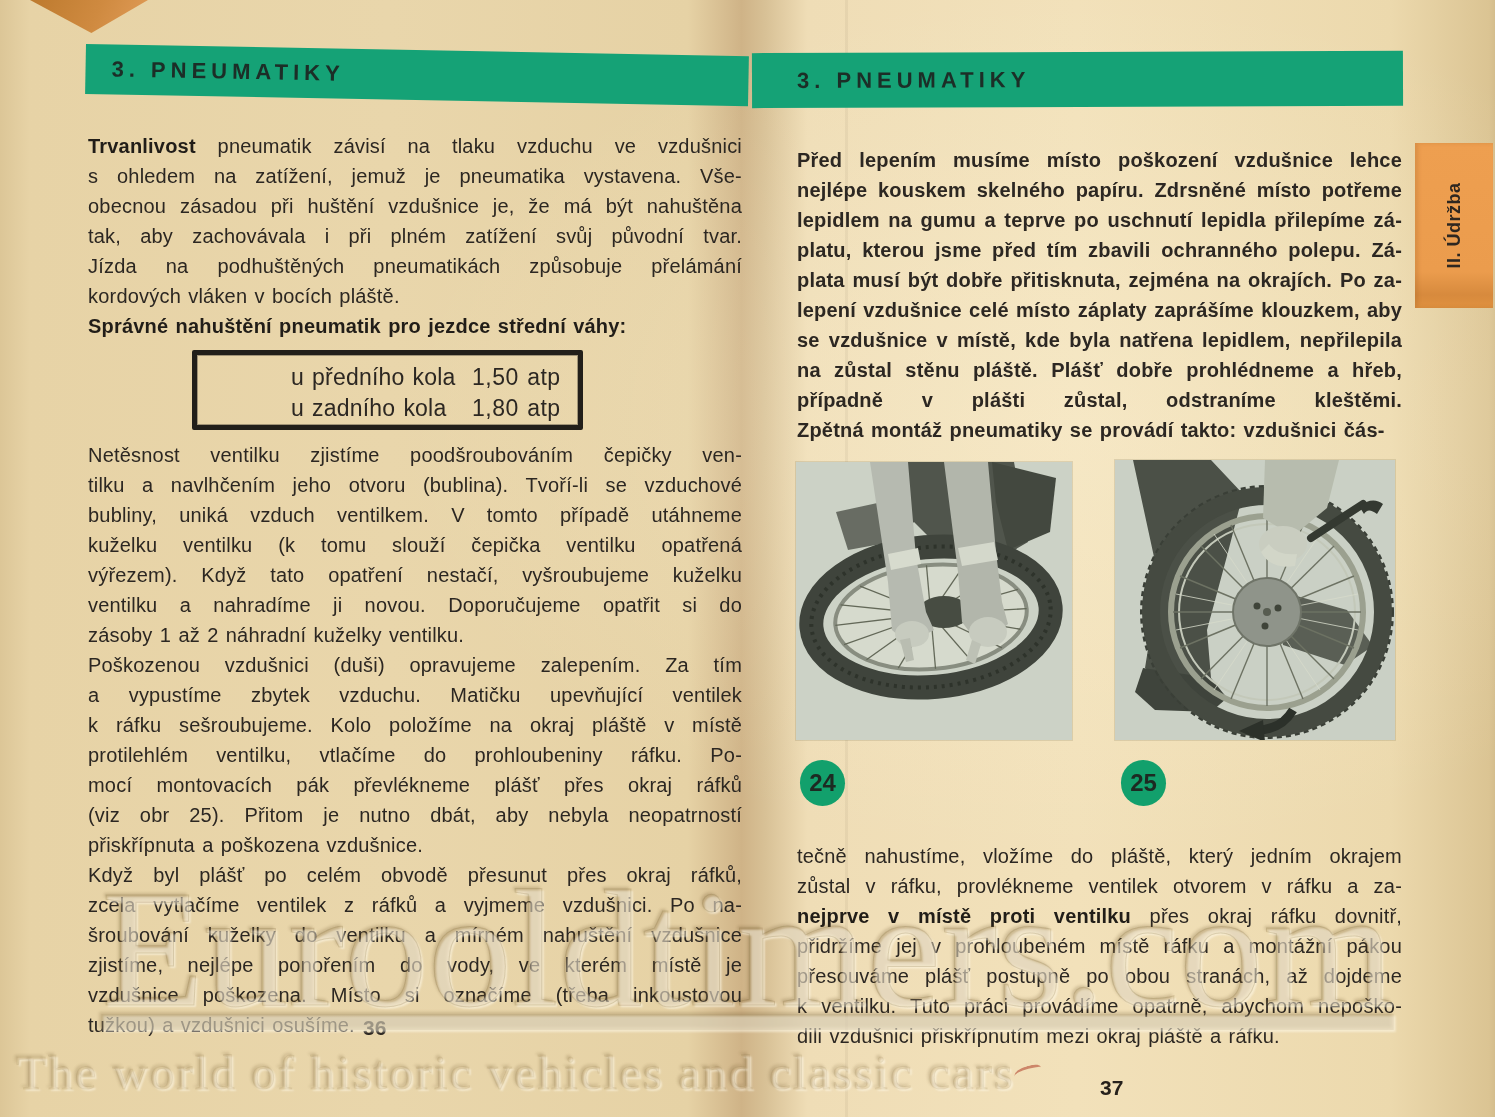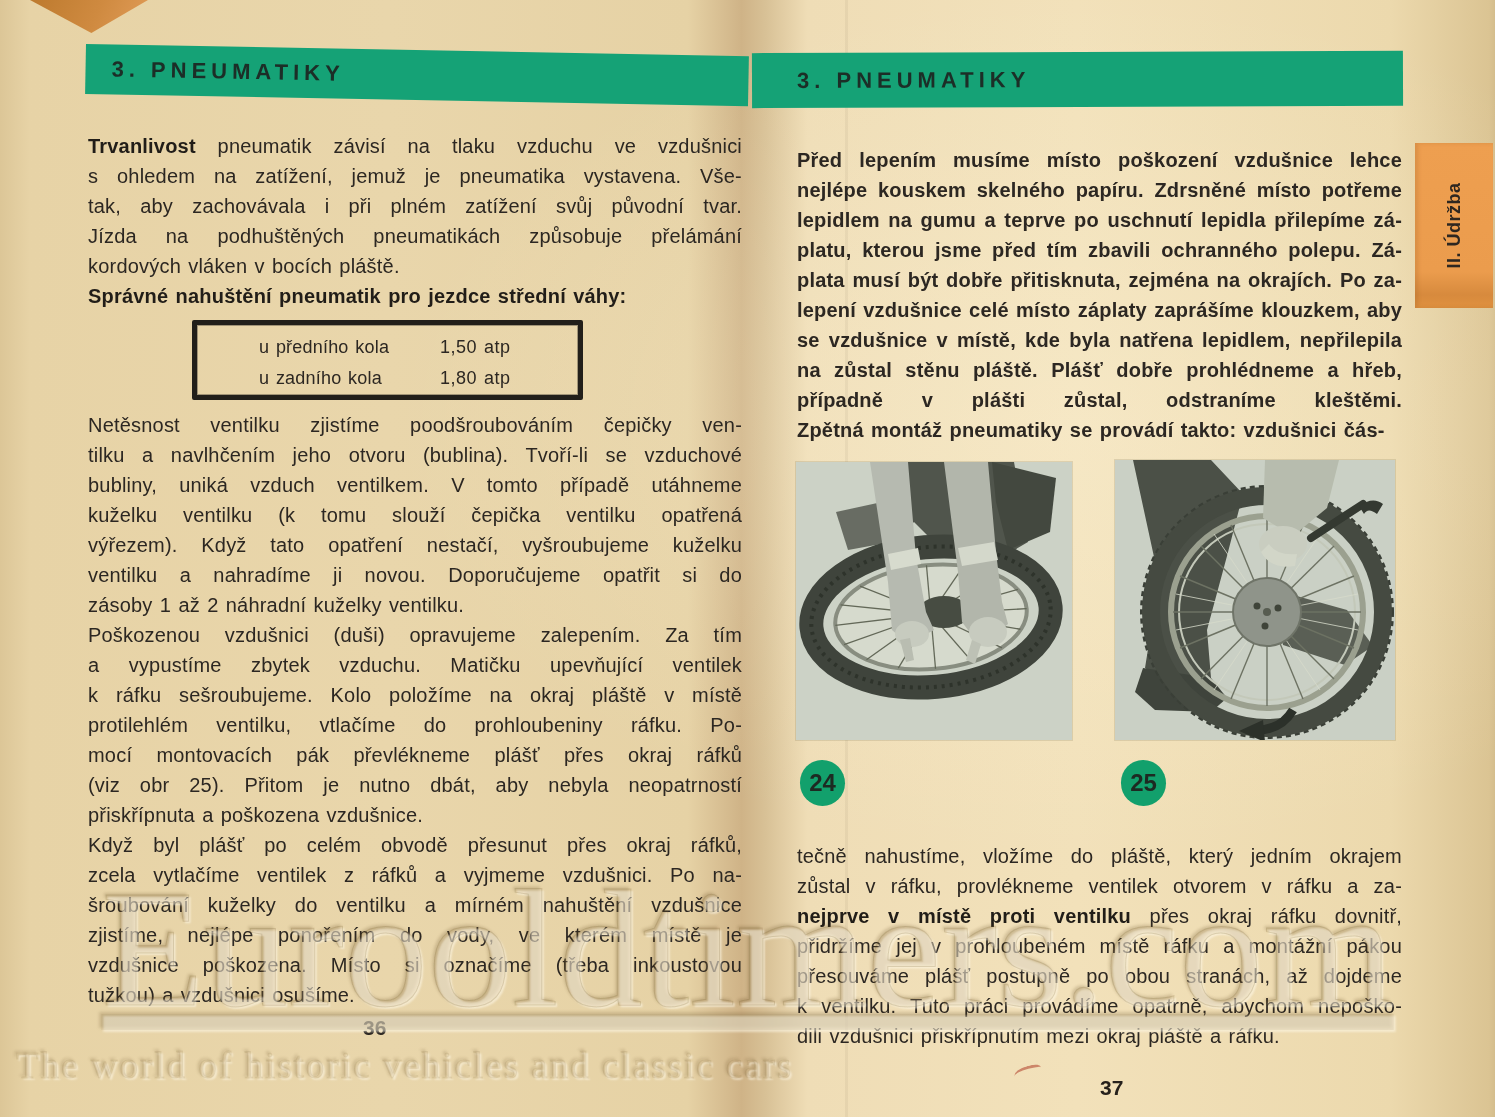--- a/index.html
+++ b/index.html
@@ -35,21 +35,21 @@
   .tline{text-align:justify;text-align-last:justify;height:30px;overflow:hidden;}
   .tline.tlast{text-align-last:left;}
   .tline b{color:#211d18;}
   
   .pressure-box{
     box-sizing:border-box;margin:9px 0 10px 104px;width:391px;height:80px;
     border:5px solid #221f1a;border-radius:2px;
     box-shadow:inset 0 0 0 1px rgba(30,27,22,.35);
     padding-top:7px;
   }
-  .p-row{display:flex;line-height:31px;font-size:18px;}
+  .p-row{display:flex;line-height:31px;font-size:23px;padding-left:32px;}
   .p-label{margin-left:62px;width:181px;}
   .p-value{letter-spacing:.5px;}
   
   .figure{position:absolute;box-shadow:0 0 0 1px rgba(90,80,50,.15);}
   .fig-24{left:796px;top:462px;width:276px;height:278px;}
   .fig-25{left:1115px;top:460px;width:280px;height:280px;}
   .badge{
     position:absolute;width:45px;height:46px;border-radius:49% 51% 50% 50%;
     background:#12a06c;display:flex;align-items:center;justify-content:center;
     font-size:24px;font-weight:700;color:#1d2a22;
@@ -68,40 +68,41 @@
     display:flex;align-items:center;justify-content:center;
   }
   .side-tab span{transform:rotate(-90deg);white-space:nowrap;font-size:18px;font-weight:600;color:#2e2720;letter-spacing:.5px;}
   
   .wm{position:absolute;pointer-events:none;white-space:nowrap;z-index:30;
       font-family:"Liberation Serif",serif;
       color:rgba(150,120,70,.06);
       text-shadow:2px 2px 2px rgba(255,250,235,.55),-2px -2px 3px rgba(90,65,25,.20);
       -webkit-text-stroke:1px rgba(120,95,50,.10);}
   .wm-main{left:0;top:852px;width:1495px;text-align:center;font-size:168px;text-decoration:underline;}
-  .wm-tagline{left:16px;top:1044px;font-size:37px;letter-spacing:2px;}
+  .wm-tagline{left:16px;top:1044px;font-size:49px;letter-spacing:2px;}
   .red-mark{position:absolute;left:1014px;top:1066px;width:28px;height:10px;
     border-top:3px solid rgba(175,60,40,.55);border-radius:60% 40% 50% 50%;transform:rotate(-14deg);}
 </style>
 </head>
 <body>
 
 <div class="scan">
 
   <div class="corner-orange"></div>
   <div class="crease-right"></div>
 
   <div class="bar bar-left">
     <span class="chapter-title">3. PNEUMATIKY</span>
   </div>
 
   <div class="col col-left">
     <div>
         <div class="tline"><b>Trvanlivost</b> pneumatik závisí na tlaku vzduchu ve vzdušnici</div>
         <div class="tline">s ohledem na zatížení, jemuž je pneumatika vystavena. Vše-</div>
+        <div class="tline">obecnou zásadou při huštění vzdušnice je, že má být nahuštěna</div>
         <div class="tline">tak, aby zachovávala i při plném zatížení svůj původní tvar.</div>
         <div class="tline">Jízda na podhuštěných pneumatikách způsobuje přelámání</div>
         <div class="tline tlast">kordových vláken v bocích pláště.</div>
       </div>
     <div>
         <div class="tline tlast"><b>Správné nahuštění pneumatik pro jezdce střední váhy:</b></div>
       </div>
     <div class="pressure-box">
       <div class="p-row">
         <span class="p-label">u předního kola</span>

